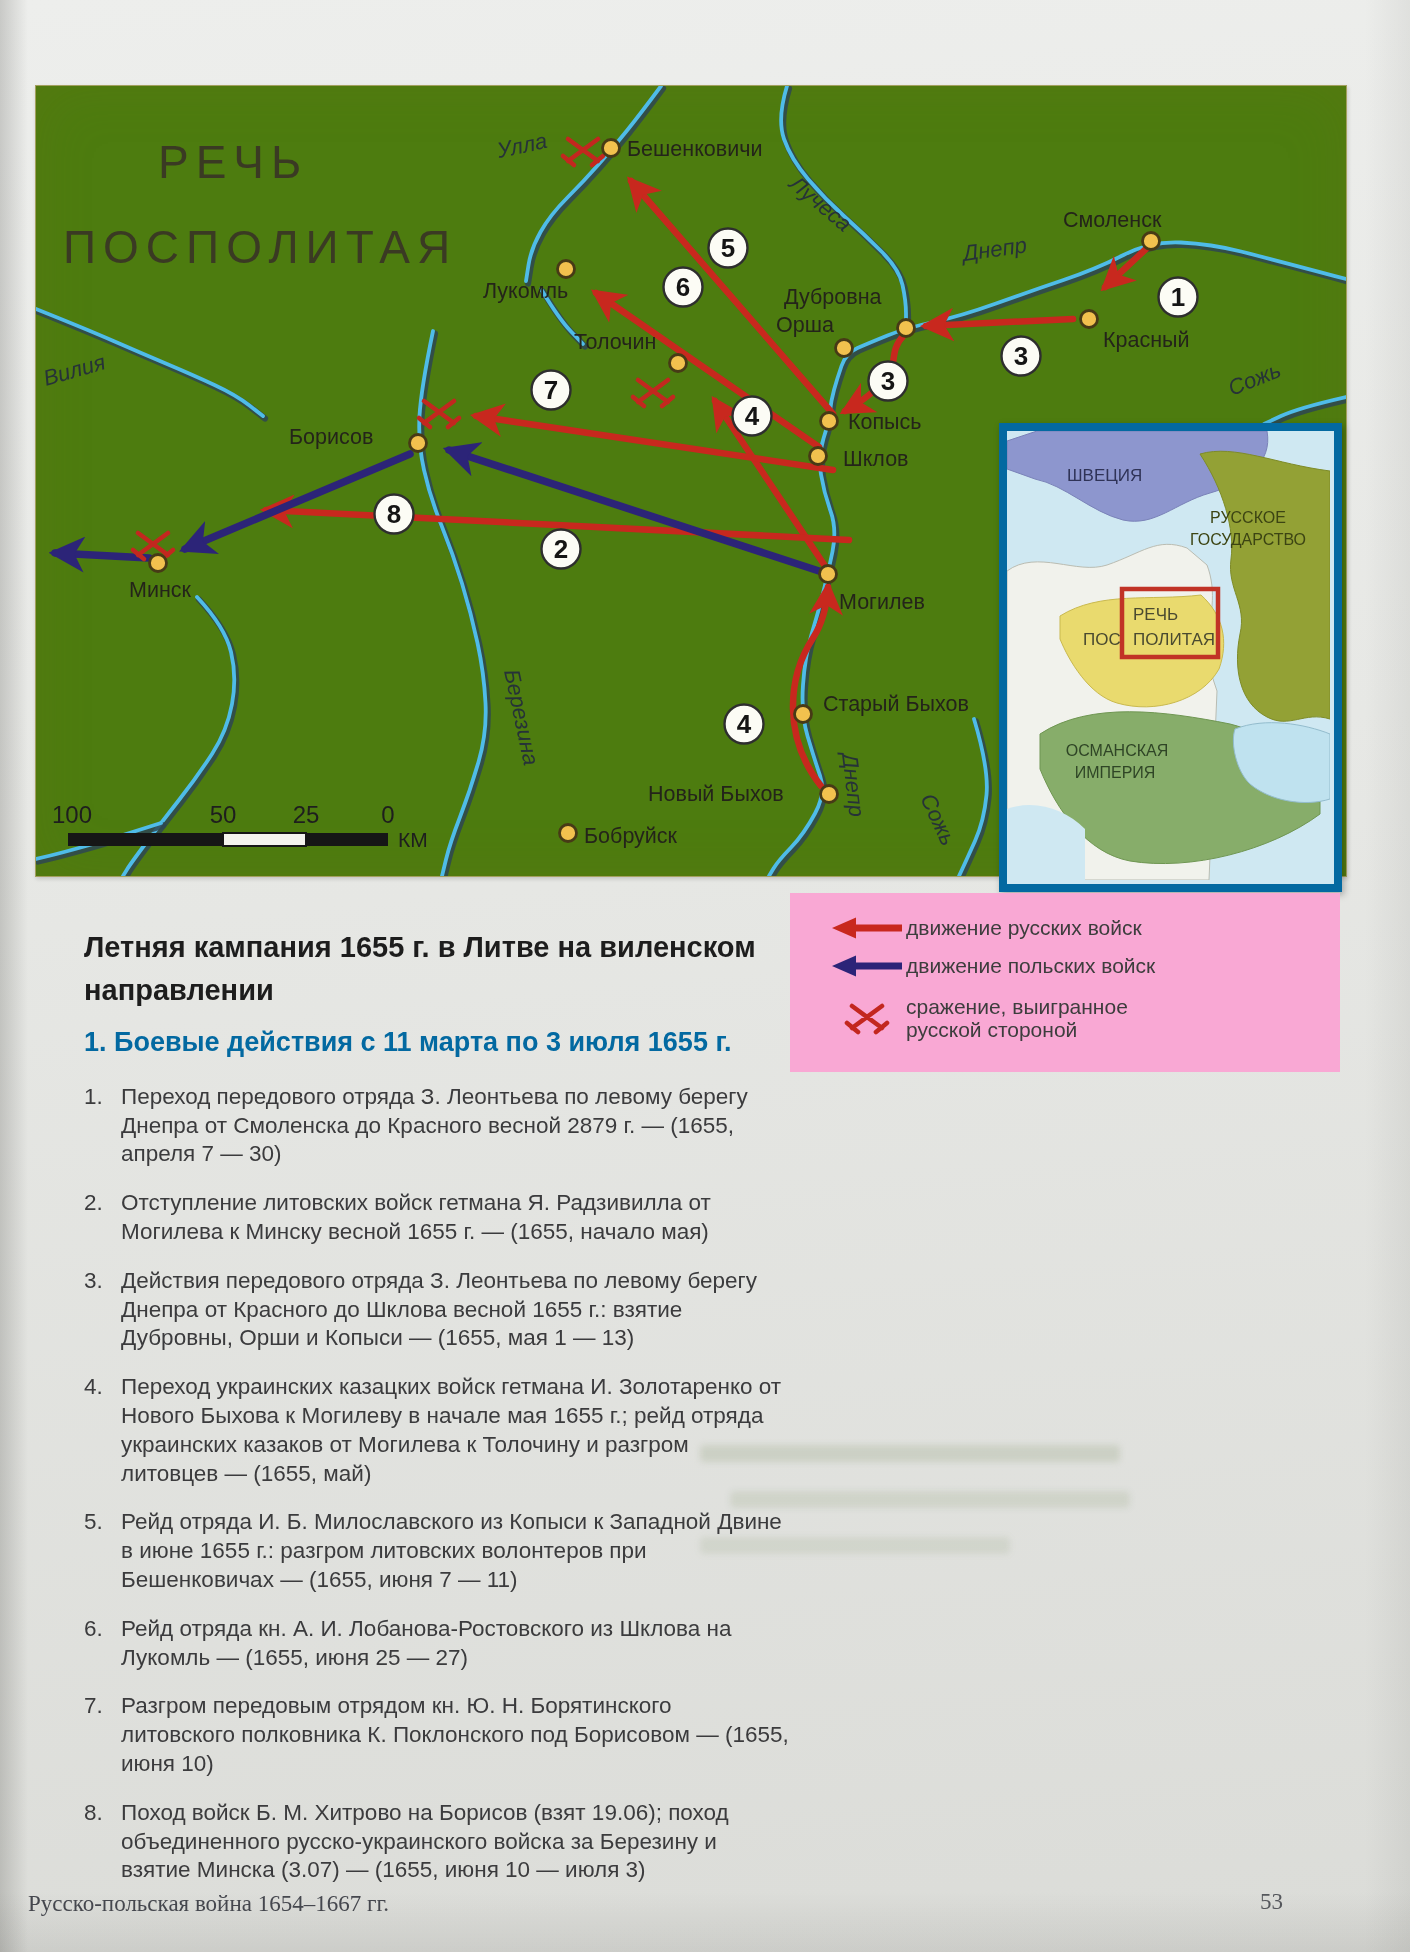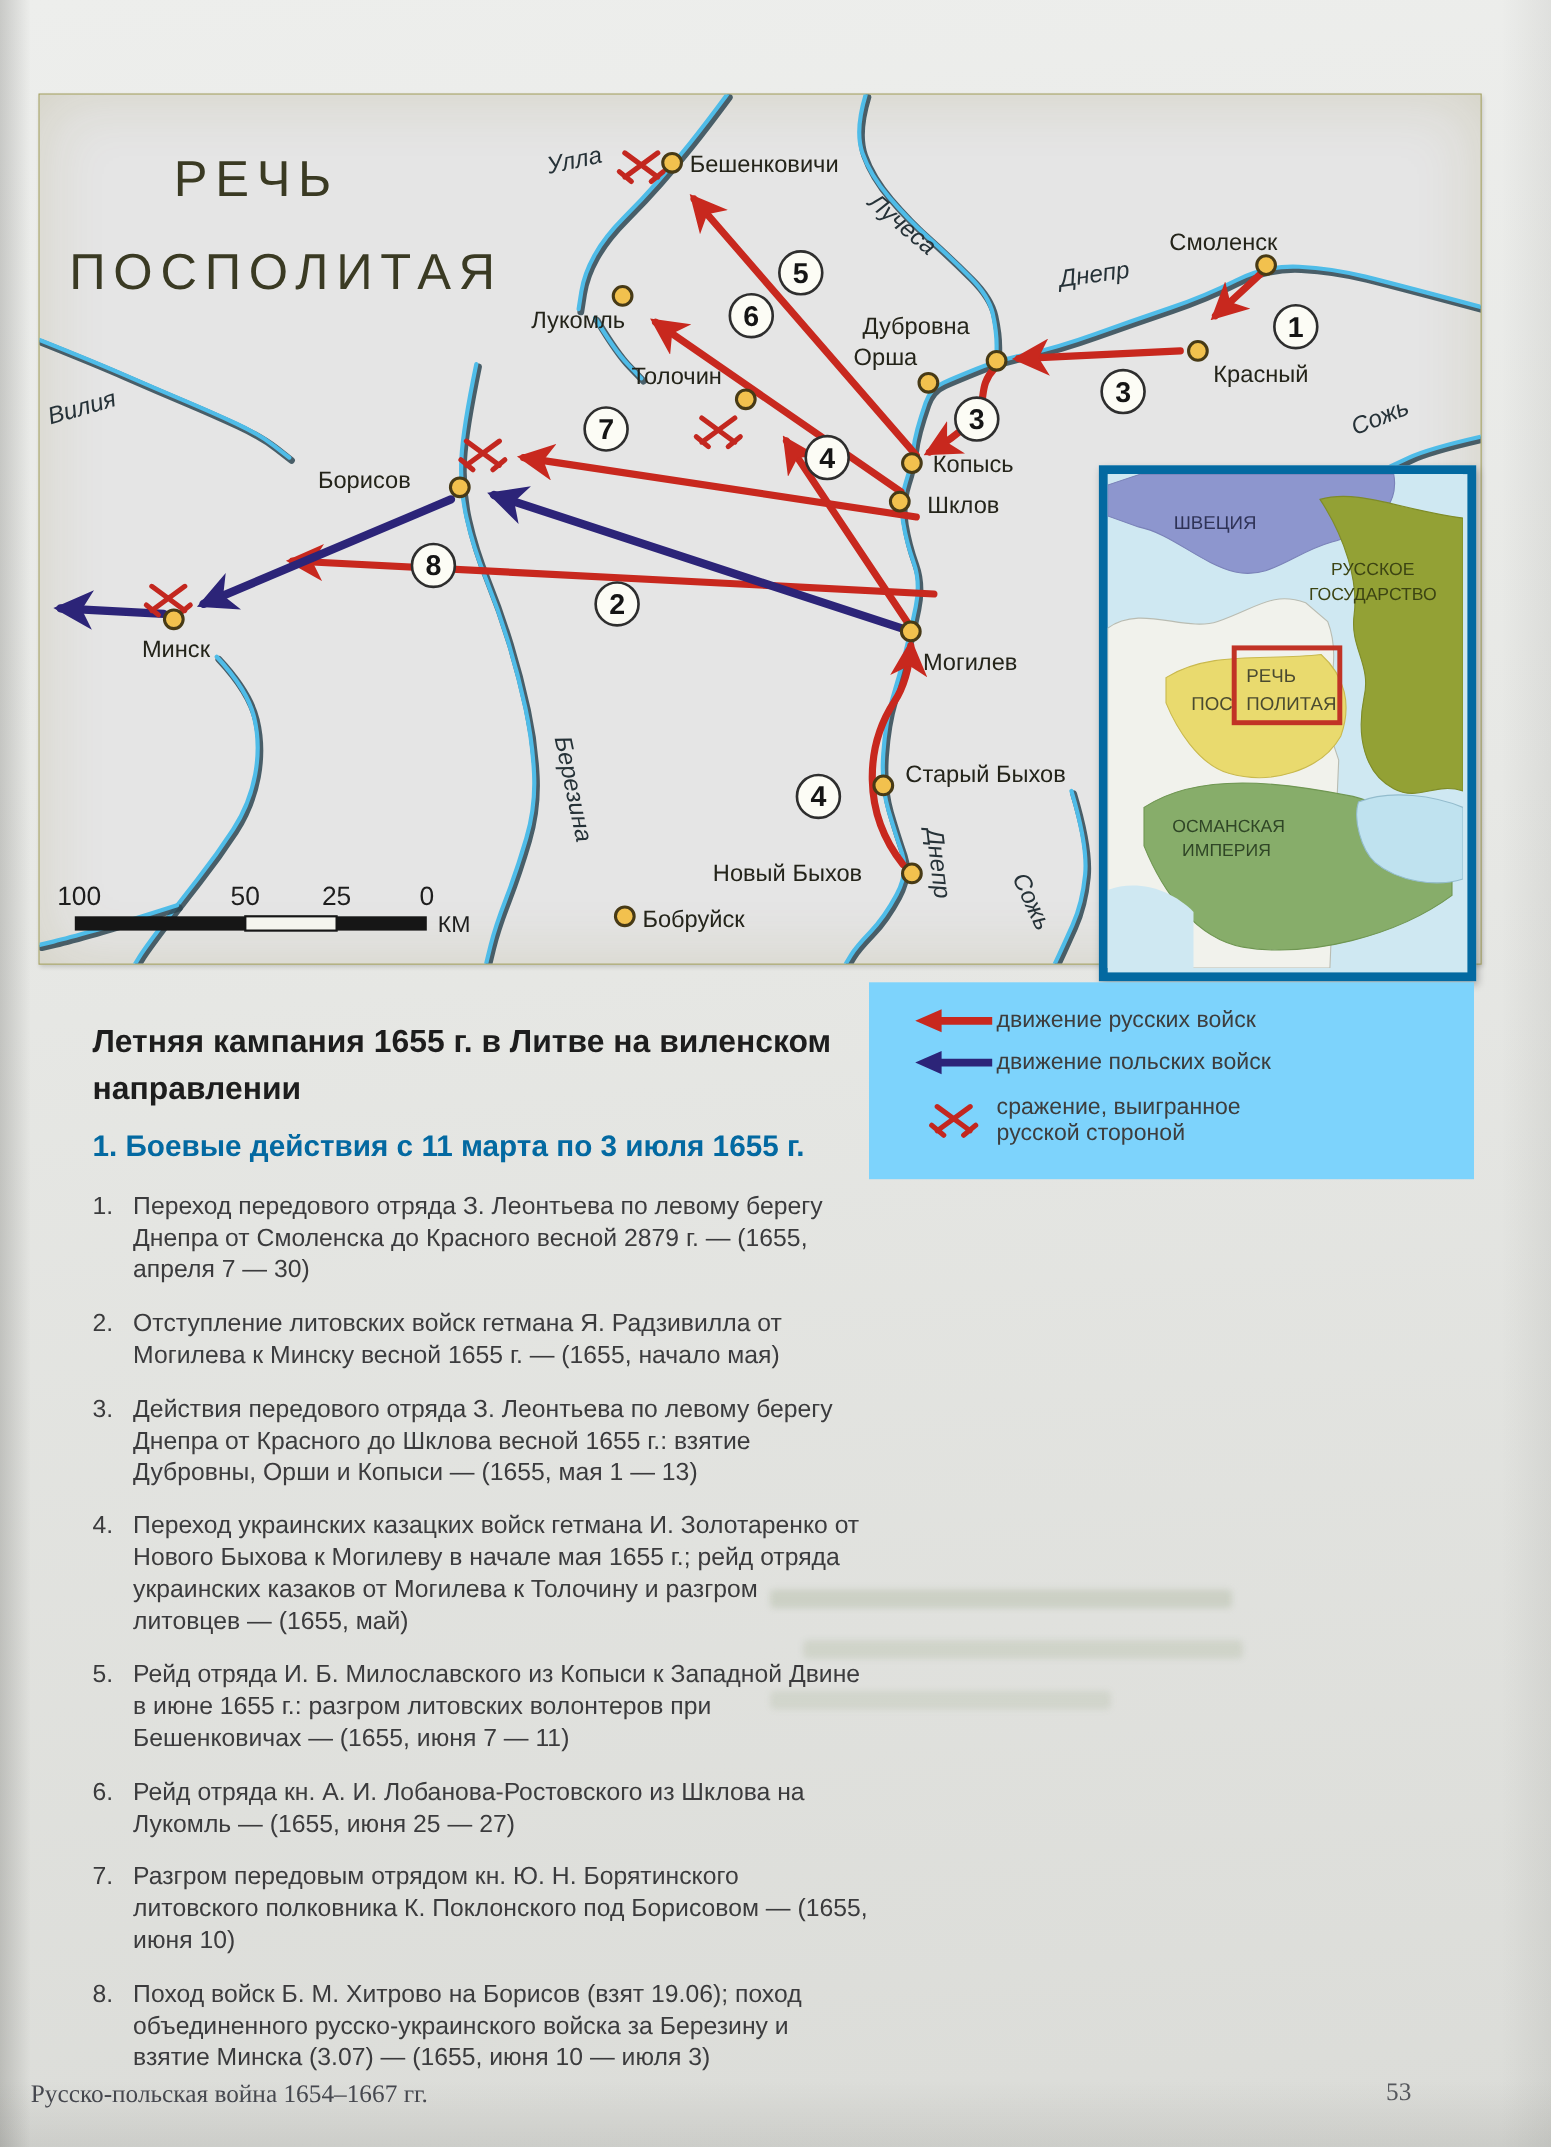--- a/index.html
+++ b/index.html
@@ -6,26 +6,26 @@
   body{
     width:1410px;height:1952px;position:relative;overflow:hidden;
     background:linear-gradient(175deg,#edeeec 0%,#e7e8e5 40%,#dbdcd8 100%);
     font-family:"Liberation Sans",sans-serif;
   }
   #edge-shade{position:absolute;inset:0;pointer-events:none;
     background:linear-gradient(90deg,rgba(55,55,50,.20),rgba(55,55,50,0) 28px),
                linear-gradient(270deg,rgba(110,110,105,.10),rgba(0,0,0,0) 45px),
                linear-gradient(0deg,rgba(90,90,85,.12),rgba(0,0,0,0) 60px);}
   #map{position:absolute;left:35px;top:85px;width:1310px;height:790px;
-    background:#e5e5e5;border:1px solid #a3a05e;
+    background:#4d7c0f;border:1px solid #a3a05e;
     box-shadow:inset 0 0 60px rgba(125,115,25,.16), 1px 2px 4px rgba(0,0,0,.15);}
   #map svg{position:absolute;left:0;top:0}
   #inset{position:absolute;left:963px;top:337px;width:327px;height:453px;
     background:#cfe8f2;border:8px solid #0369a1;box-shadow:2px 3px 7px rgba(0,0,0,.28);}
-  #legend{position:absolute;left:790px;top:893px;width:550px;height:179px;background:#7dd3fc;}
+  #legend{position:absolute;left:790px;top:893px;width:550px;height:179px;background:#f9a8d4;}
   .legend-item{position:absolute;display:flex;align-items:center;color:#3d3d3d;font-size:21px;line-height:1.1;}
   .legend-icon{width:78px;flex:none;display:flex;justify-content:center;align-items:center;}
   #desc{position:absolute;left:44px;top:926px;width:706px;margin-left:40px;}
   #desc-title{font-size:29px;line-height:1.48;font-weight:bold;color:#1d1d1d;margin:0;}
   #desc-subtitle{font-size:27px;font-weight:bold;color:#0369a1;margin:15px 0 0 0;}
   #action-list{margin-top:25px;}
   .action-item{display:flex;margin-bottom:20px;font-size:22.5px;line-height:1.28;color:#3b3b3d;}
   .action-item .num{width:37px;flex:none;}
   .action-item .txt{flex:1;}
   #bleed{position:absolute;left:695px;top:1435px;width:440px;height:150px;pointer-events:none;}

